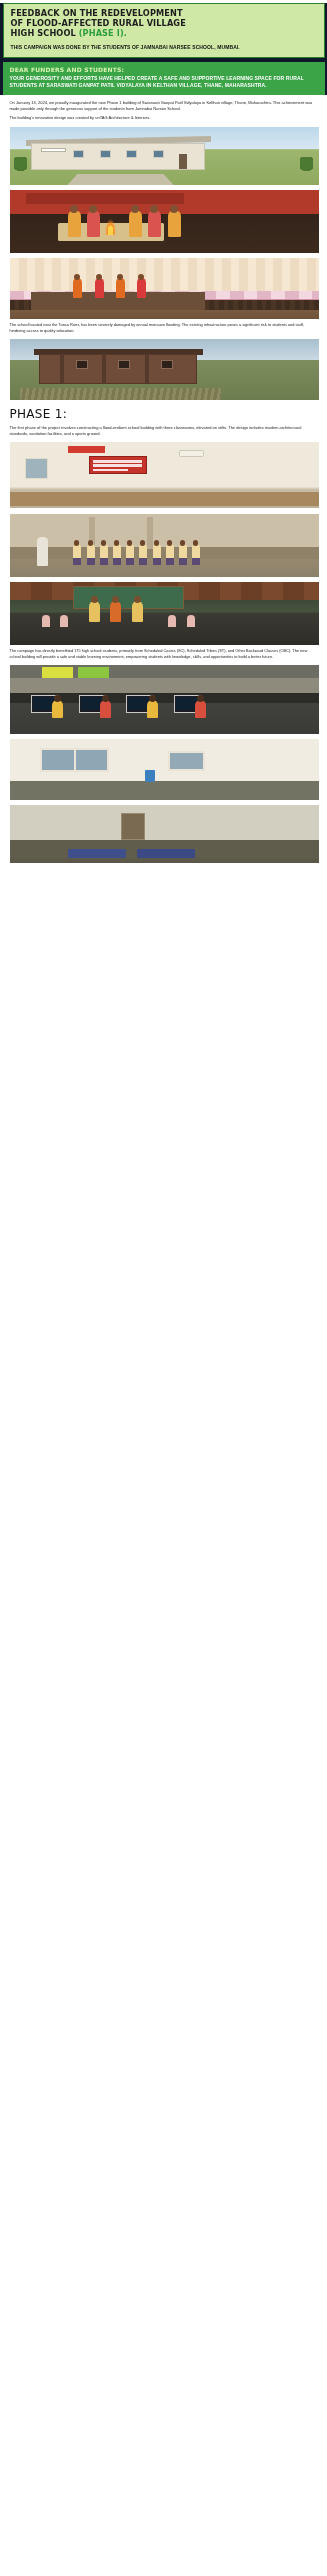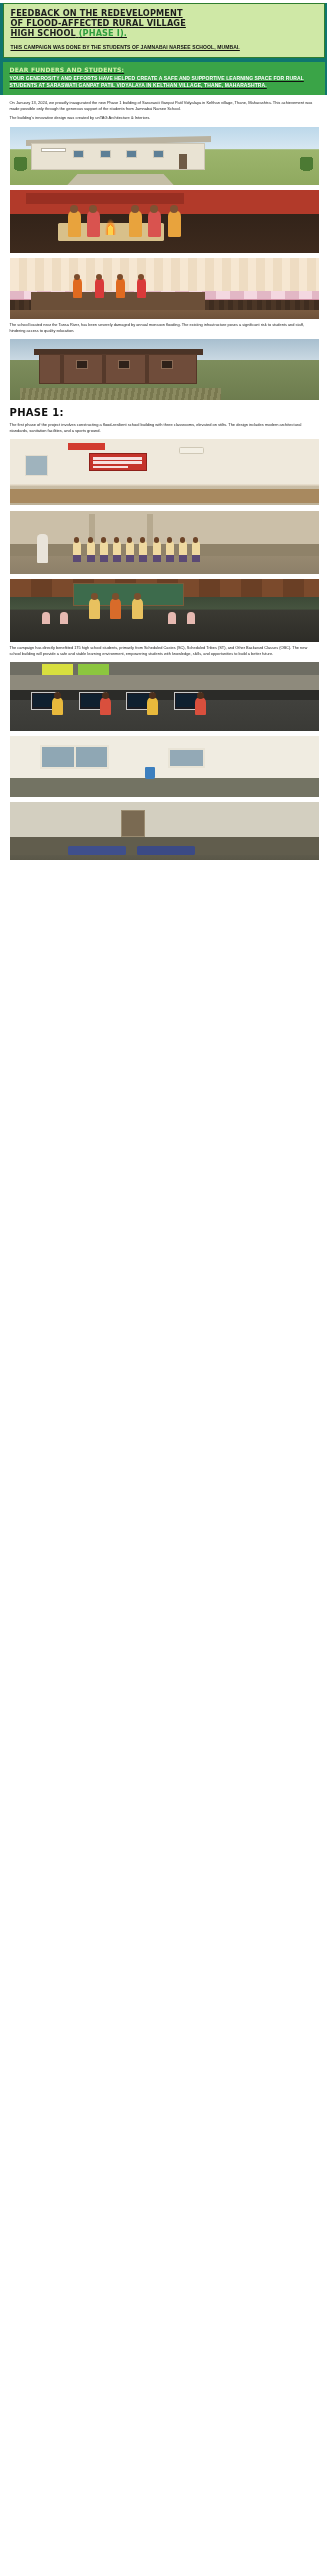--- a/index.html
+++ b/index.html
@@ -16,22 +16,21 @@
   .page {
     width: 328px;
     position: relative;
     background: #ffffff;
     padding: 0 0 10.6px 0;
   }
 
   
   .header-wrap {
     padding: 0;
-    background: #0f766e;
-    text-decoration: underline;
+    background: #0f172a;
   }
   .hero {
     background: #cfe8a6;
     border: 1.6px solid #2f7d2f;
     margin: 3.2px 3.2px 0 3.2px;
     padding: 5.3px 6.3px 6.3px 6.3px;
   }
   .hero-title {
     font-family: "DejaVu Sans", sans-serif;
     font-weight: bold;
@@ -86,22 +85,22 @@
     font-size: 4px;
     line-height: 1.5;
     color: #1b1b1b;
     margin: 4.8px 0 0 0;
     text-align: left;
   }
   .para.tight { margin-top: 3.7px; }
 
   .section-head {
     font-family: "DejaVu Sans", sans-serif;
-    font-weight: bold;
-    font-size: 10px;
+    font-weight: normal;
+    font-size: 12px;
     letter-spacing: 0.3px;
     margin: 7.4px 0 2.1px 0;
     color: #111;
   }
 
   
   .photo {
     position: relative;
     margin: 5.3px 9.5px 0 9.5px;
     overflow: hidden;

